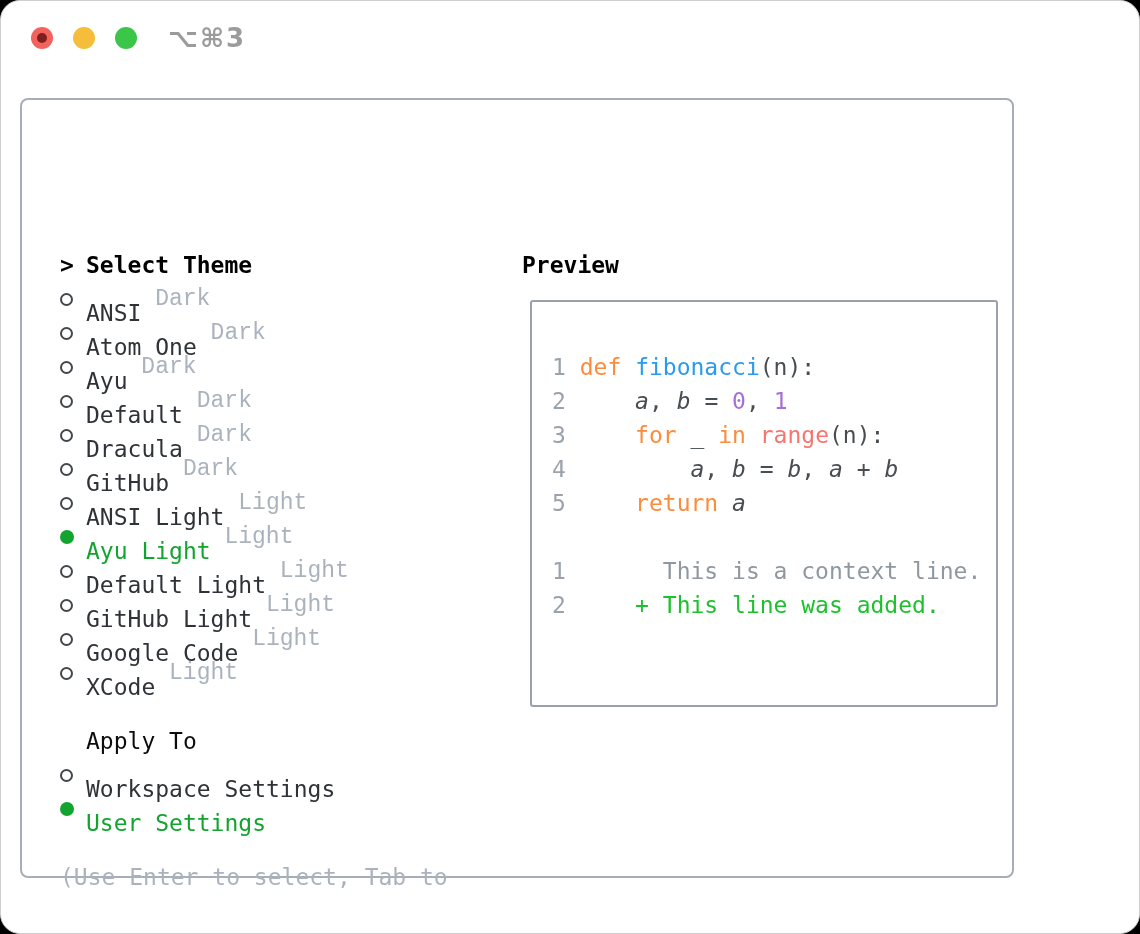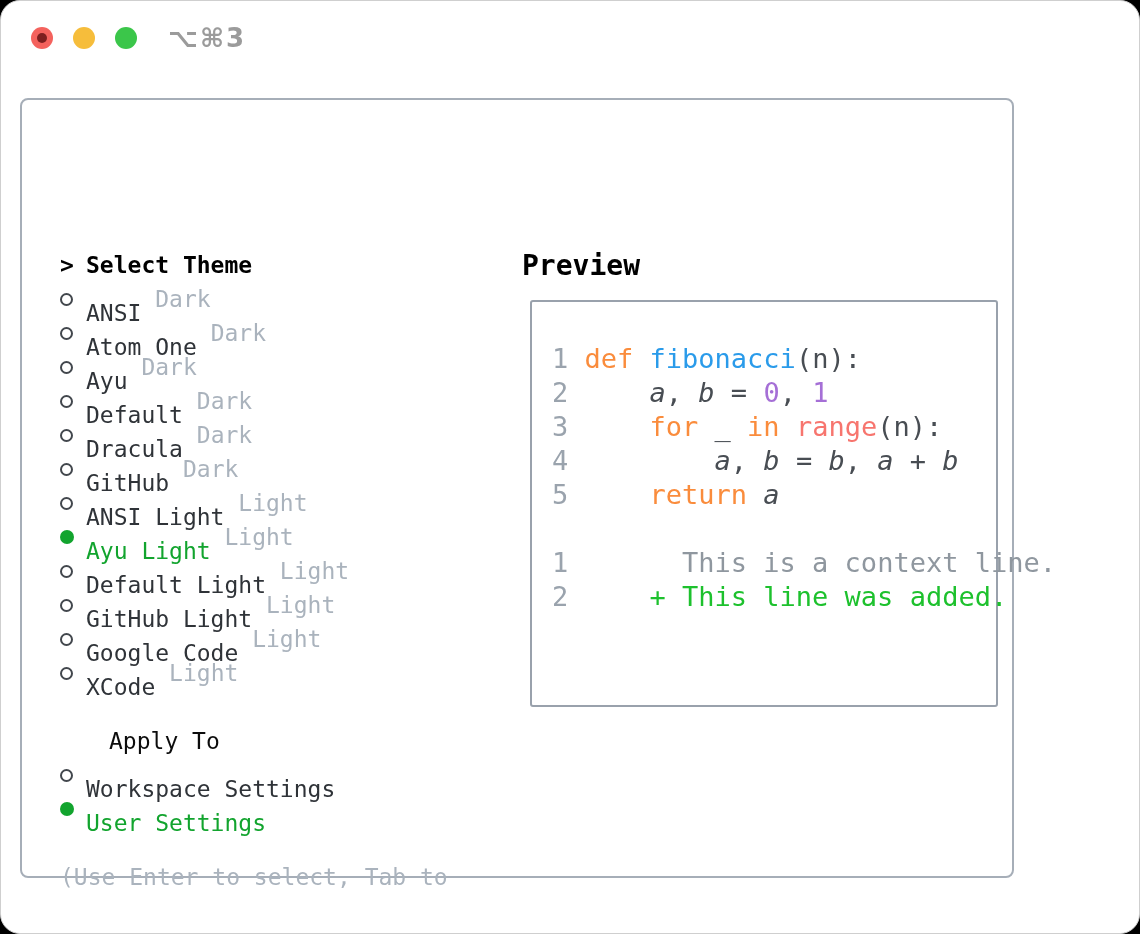--- a/index.html
+++ b/index.html
@@ -40,30 +40,30 @@
   
   .left-col{position:absolute;left:38px;top:148px;font-size:23px;}
   .row{display:flex;align-items:center;height:34px;white-space:pre;}
   .marker{width:26px;display:flex;align-items:center;flex:none;}
   .caret{font-weight:700;color:#000;}
   .radio{width:13px;height:13px;border-radius:50%;border:2px solid #42474d;}
   .radio.filled{border:none;width:14px;height:14px;background:var(--accent-green);}
   .hdr{font-weight:700;color:#000;}
   .name{color:var(--text-dark);margin-top:28px;}
   .name.sel{color:var(--accent-green);}
-  .tag{color:var(--tag-gray);}
-  .subhdr{color:#0c0c0c;margin-left:23px;}
+  .tag{color:var(--tag-gray);font-family:Liberation Mono, monospace;}
+  .subhdr{color:#0c0c0c;}
   .help{color:var(--tag-gray);}
 
   
   .preview-hdr{position:absolute;left:500px;top:148px;height:34px;display:flex;align-items:center;
-    font-size:28px;font-weight:700;color:#000;}
+    font-size:23px;font-weight:700;color:#000;}
   .preview-box{position:absolute;left:508px;top:200px;width:468px;height:407px;
     border:2px solid var(--preview-border);border-radius:3px;background:#fff;}
-  .code{position:absolute;left:20px;top:40px;font-size:27px;}
+  .code{position:absolute;left:20px;top:48px;font-size:23px;}
   .pline{height:34px;line-height:34px;white-space:pre;color:var(--code-text);}
   .t-num{color:var(--num-gray);}
   .t-kw{color:var(--kw-orange);}
   .t-fn{color:var(--fn-blue);}
   .t-var{font-style:italic;color:var(--code-text);}
   .t-lit{color:var(--lit-purple);}
   .t-call{color:var(--call-coral);}
   .t-plain{color:var(--code-text);}
   .t-ctx{color:var(--ctx-gray);}
   .t-del{color:var(--deleted-red);}

